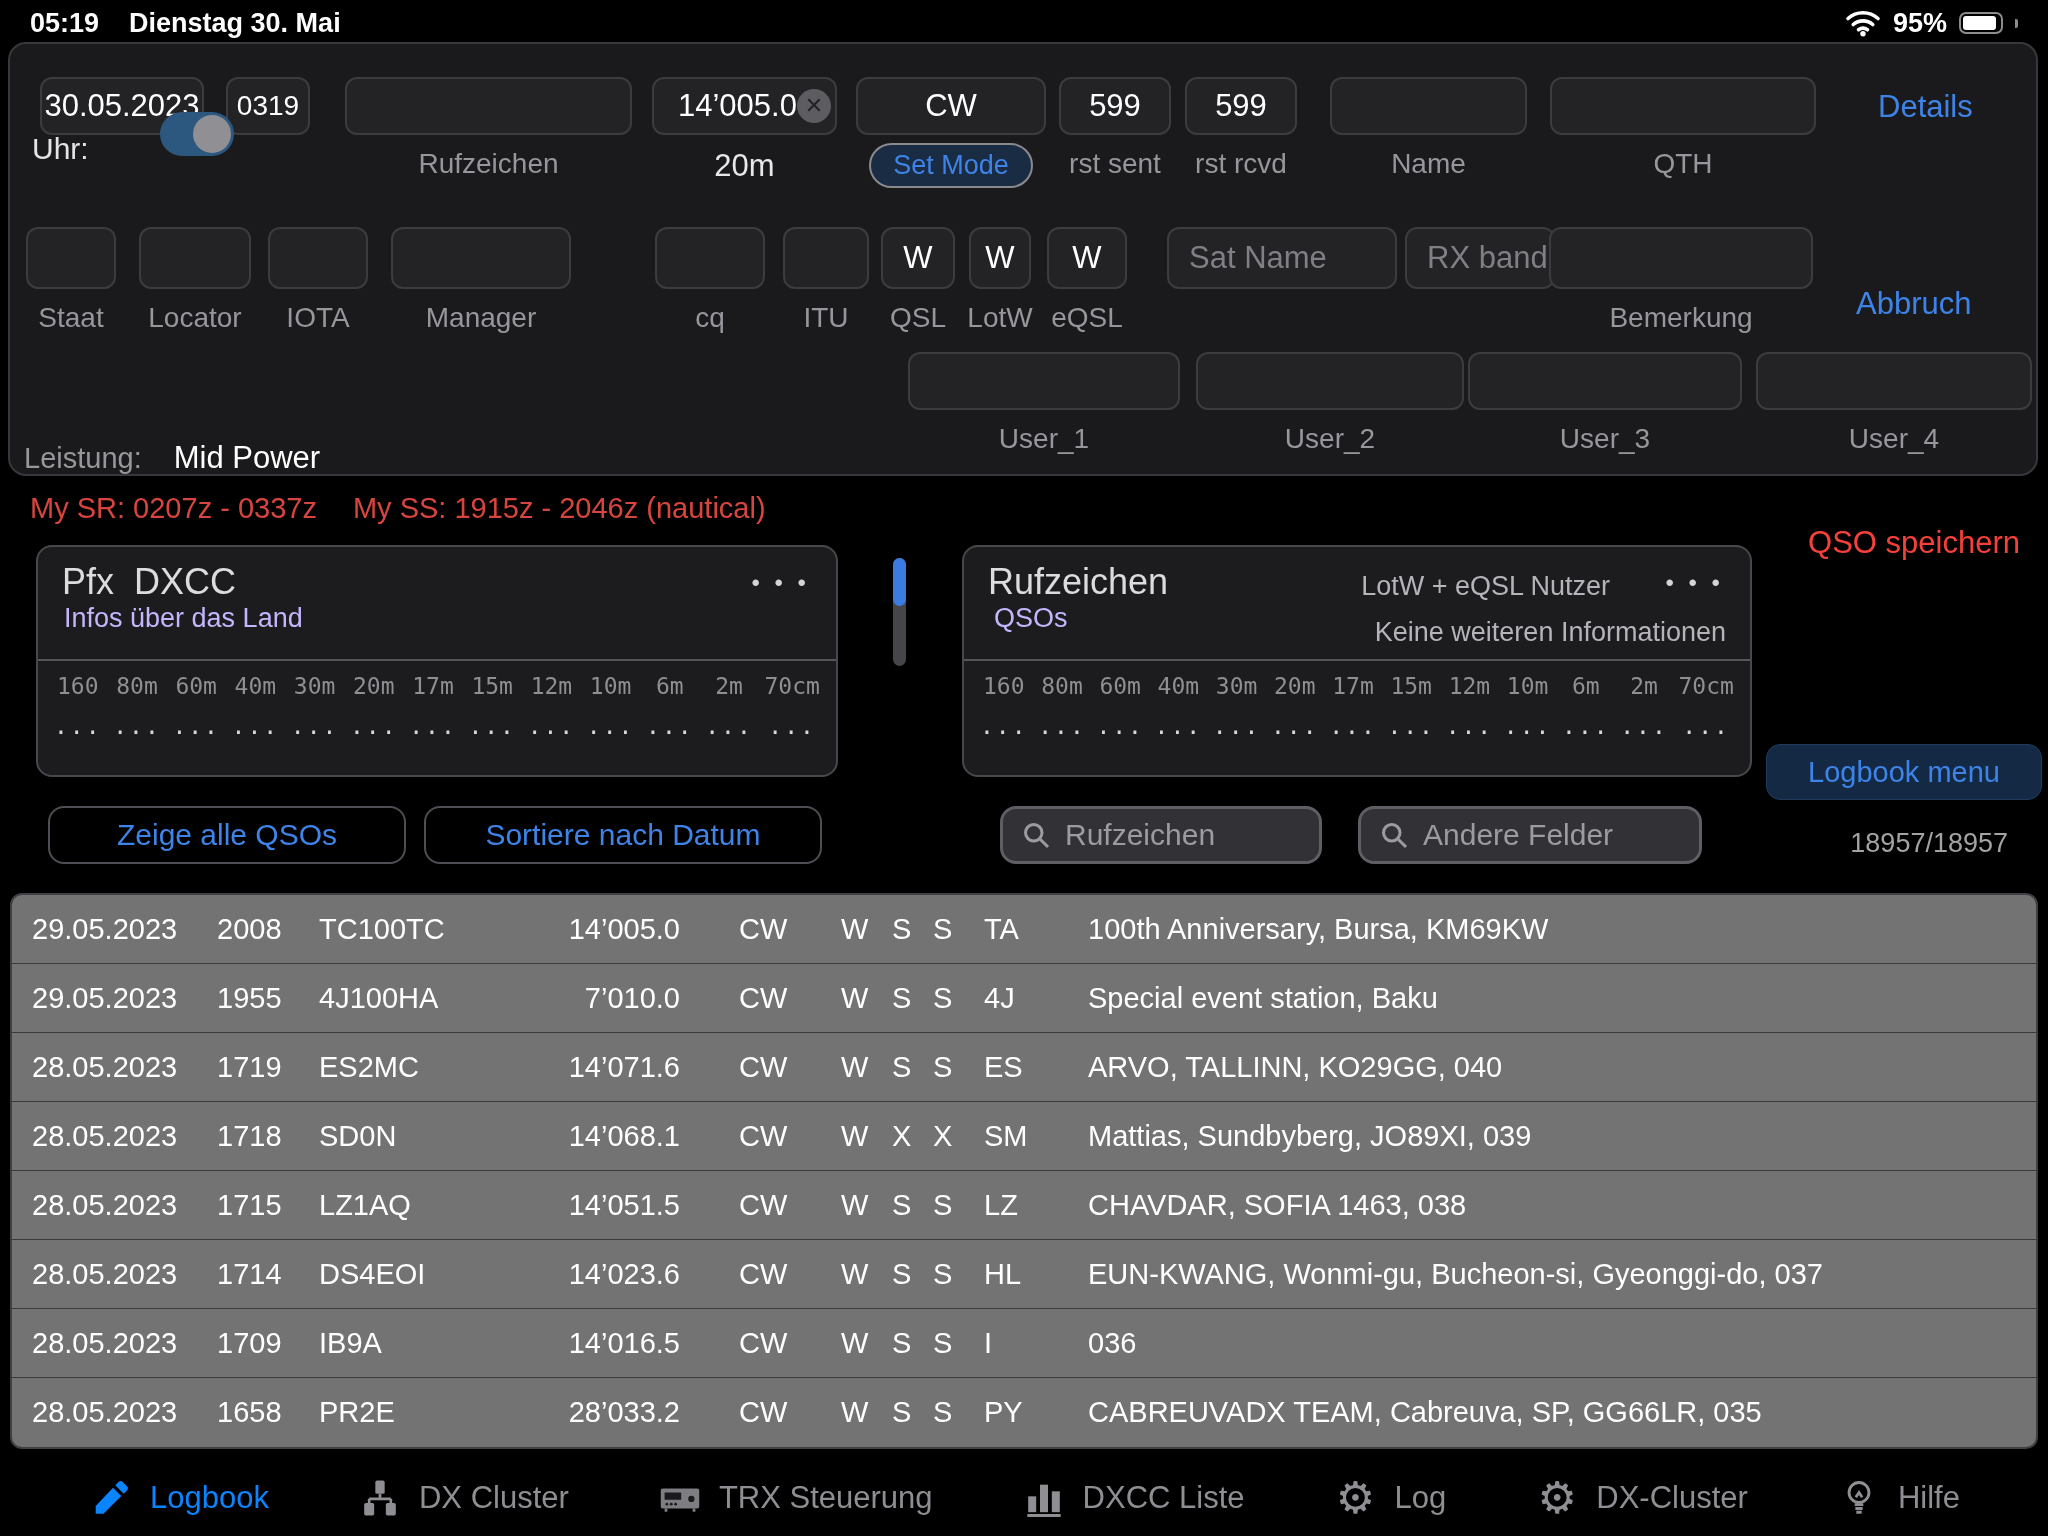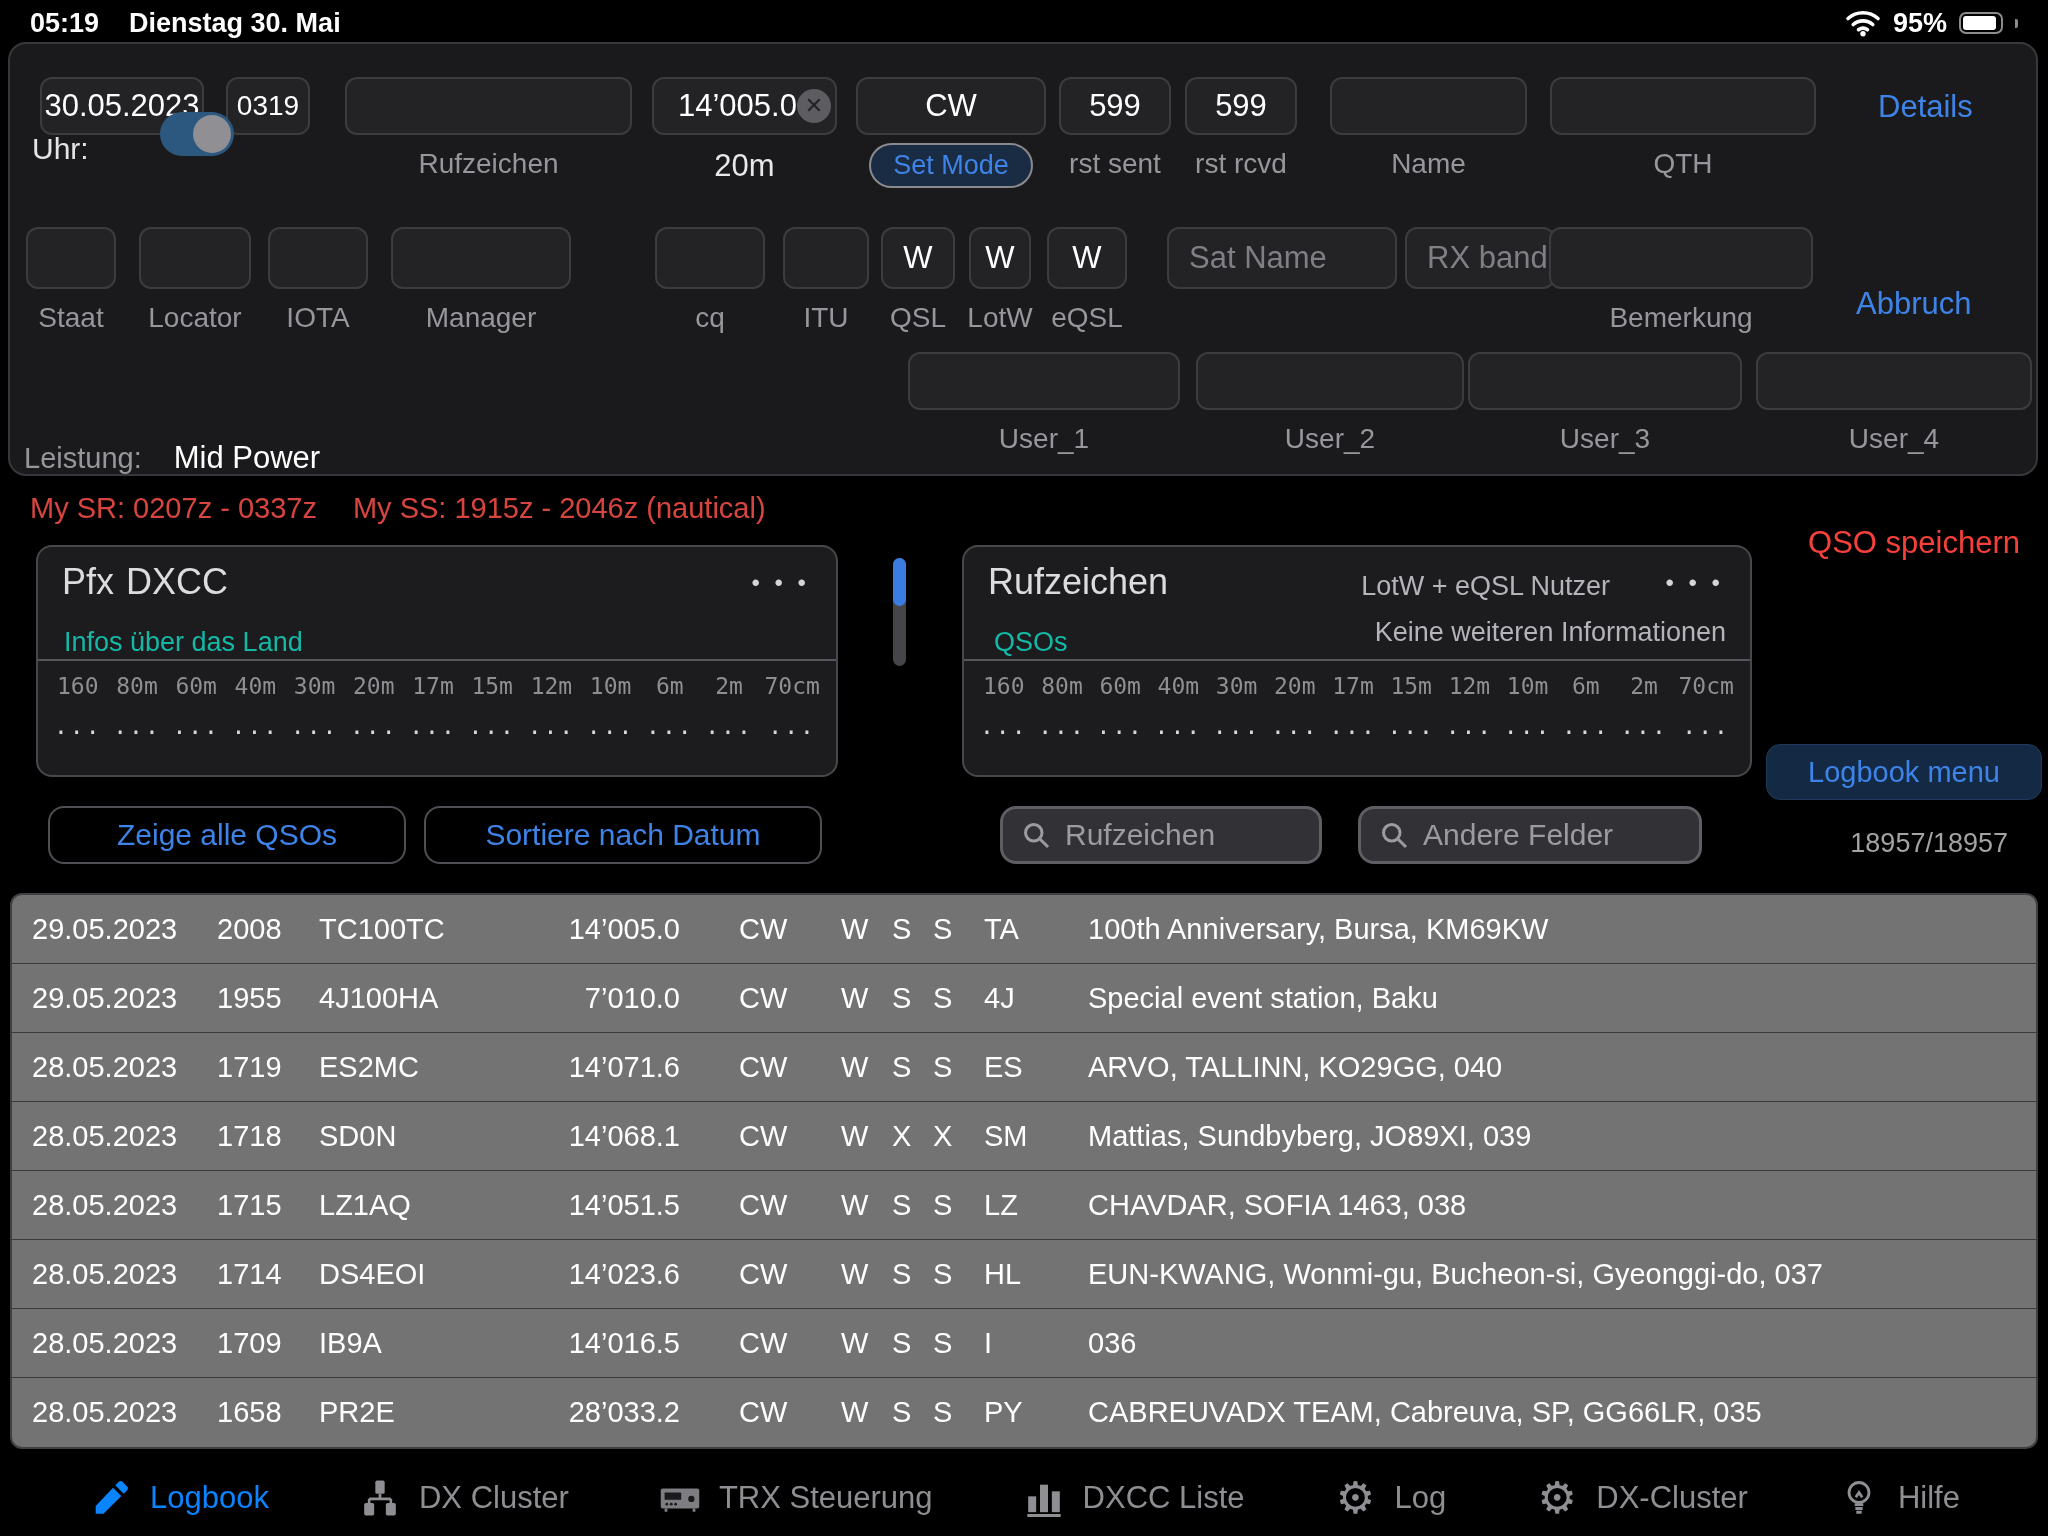--- a/index.html
+++ b/index.html
@@ -43,23 +43,23 @@
 
   
   .sun-line{position:absolute;left:30px;top:492px;font-size:29px;color:#d8453f;display:flex;gap:36px;}
   .save-qso{position:absolute;right:28px;top:525px;font-size:31px;color:#f5413a;}
 
   
   .info-panel{position:absolute;top:545px;height:232px;background:#1c1c1e;border:2px solid #48484c;
               border-radius:16px;box-sizing:border-box;}
   .p-dxcc{left:36px;width:802px;}
   .p-call{left:962px;width:790px;}
-  .p-title{position:absolute;left:24px;top:14px;font-size:36px;color:#dcdcde;display:flex;gap:12px;align-items:flex-end;}
+  .p-title{position:absolute;left:24px;top:14px;font-size:36px;color:#dcdcde;display:flex;gap:20px;align-items:flex-end;}
   .p-menu{position:absolute;right:26px;top:22px;font-size:24px;color:#d4d4d8;letter-spacing:4px;}
-  .p-sub{position:absolute;left:26px;top:80px;font-size:27px;color:#14b8a6;}
+  .p-sub{position:absolute;left:26px;top:56px;font-size:27px;color:#c4b5fd;}
   .p-info-top{position:absolute;right:140px;top:24px;font-size:27px;color:#b4b4ba;}
   .p-info-bottom{position:absolute;right:24px;top:70px;font-size:27px;color:#b4b4ba;}
   .p-divider{position:absolute;left:0;right:0;top:112px;border-top:2px solid #56565a;}
   .bands{position:absolute;left:16px;right:16px;top:126px;display:flex;justify-content:space-between;
          font-family:"DejaVu Sans Mono",monospace;font-size:23px;color:#8e8e93;}
   .band-col{display:flex;flex-direction:column;align-items:center;gap:14px;}
   .band-dots{color:#d8d8dc;letter-spacing:2px;}
   .scroll-track{position:absolute;left:893px;top:558px;width:13px;height:108px;background:#45454a;
                 border-radius:7px;}
   .scroll-thumb{position:absolute;left:0;top:0;width:13px;height:48px;background:#3a7ce0;border-radius:7px;}

